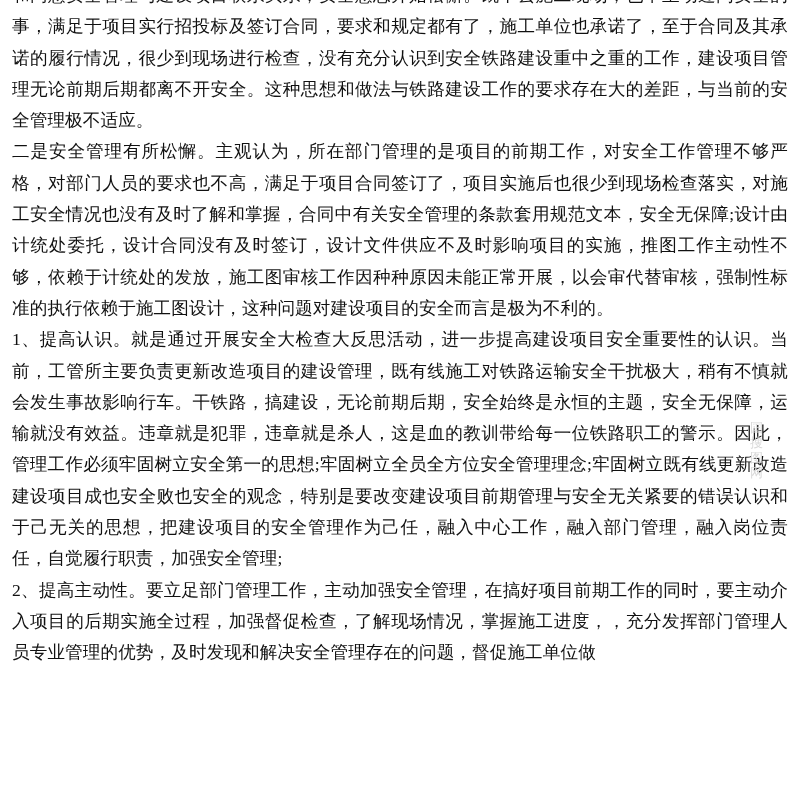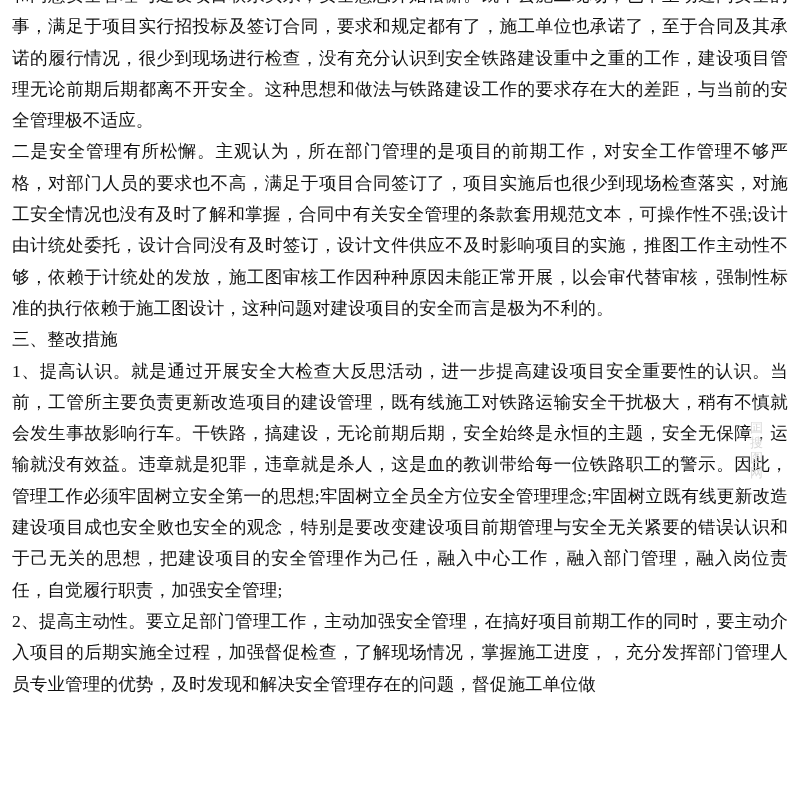--- a/index.html
+++ b/index.html
@@ -63,24 +63,23 @@
     position: relative;
   }
 </style>
 </head>
 <body>
 
 <div id="page">
 
   <p class="para first-clip">和同意安全管理与建设项目联系头系，安全意思开始松懈。既不去施工现场，也不主动过问安全的事，满足于项目实行招投标及签订合同，要求和规定都有了，施工单位也承诺了，至于合同及其承诺的履行情况，很少到现场进行检查，没有充分认识到安全铁路建设重中之重的工作，建设项目管理无论前期后期都离不开安全。这种思想和做法与铁路建设工作的要求存在大的差距，与当前的安全管理极不适应。</p>
 
-  <p class="para">二是安全管理有所松懈。主观认为，所在部门管理的是项目的前期工作，对安全工作管理不够严格，对部门人员的要求也不高，满足于项目合同签订了，项目实施后也很少到现场检查落实，对施工安全情况也没有及时了解和掌握，合同中有关安全管理的条款套用规范文本，可操作性不强;设计由计统处委托，设计合同没有及时签订，设计文件供应不及时影响项目的实施，推图工作主动性不够，依赖于计统处的发放，施工图审核工作因种种原因未能正常开展，以会审代替审核，强制性标准的执行依赖于施工图设计，这种问题对建设项目的安全而言是极为不利的。</p>
+  <p class="para">二是安全管理有所松懈。主观认为，所在部门管理的是项目的前期工作，对安全工作管理不够严格，对部门人员的要求也不高，满足于项目合同签订了，项目实施后也很少到现场检查落实，对施工安全情况也没有及时了解和掌握，合同中有关安全管理的条款套用规范文本，安全无保障;设计由计统处委托，设计合同没有及时签订，设计文件供应不及时影响项目的实施，推图工作主动性不够，依赖于计统处的发放，施工图审核工作因种种原因未能正常开展，以会审代替审核，强制性标准的执行依赖于施工图设计，这种问题对建设项目的安全而言是极为不利的。</p>
 
 
-  <p class="heading">三、整改措施</p>
 
   <p class="para">1、提高认识。就是通过开展安全大检查大反思活动，进一步提高建设项目安全重要性的认识。当前，工管所主要负责更新改造项目的建设管理，既有线施工对铁路运输安全干扰极大，稍有不慎就会发生事故影响行车。干铁路，搞建设，无论前期后期，安全始终是永恒的主题，安全无保障，运输就没有效益。违章就是犯罪，违章就是杀人，这是血的教训带给每一位铁路职工的警示。因此，管理工作必须牢固树立安全第一的思想;牢固树立全员全方位安全管理理念;牢固树立既有线更新改造建设项目成也安全败也安全的观念，特别是要改变建设项目前期管理与安全无关紧要的错误认识和于己无关的思想，把建设项目的安全管理作为己任，融入中心工作，融入部门管理，融入岗位责任，自觉履行职责，加强安全管理;</p>
 
   <p class="para last-clip">2、提高主动性。要立足部门管理工作，主动加强安全管理，在搞好项目前期工作的同时，要主动介入项目的后期实施全过程，加强督促检查，了解现场情况，掌握施工进度，，充分发挥部门管理人员专业管理的优势，及时发现和解决安全管理存在的问题，督促施工单位做</p>
 
   <div class="watermark">
     <span class="wm-line">囸</span>
     <span class="wm-line">搜</span>
     <span class="wm-line">图</span>
     <span class="wm-line">网</span>

